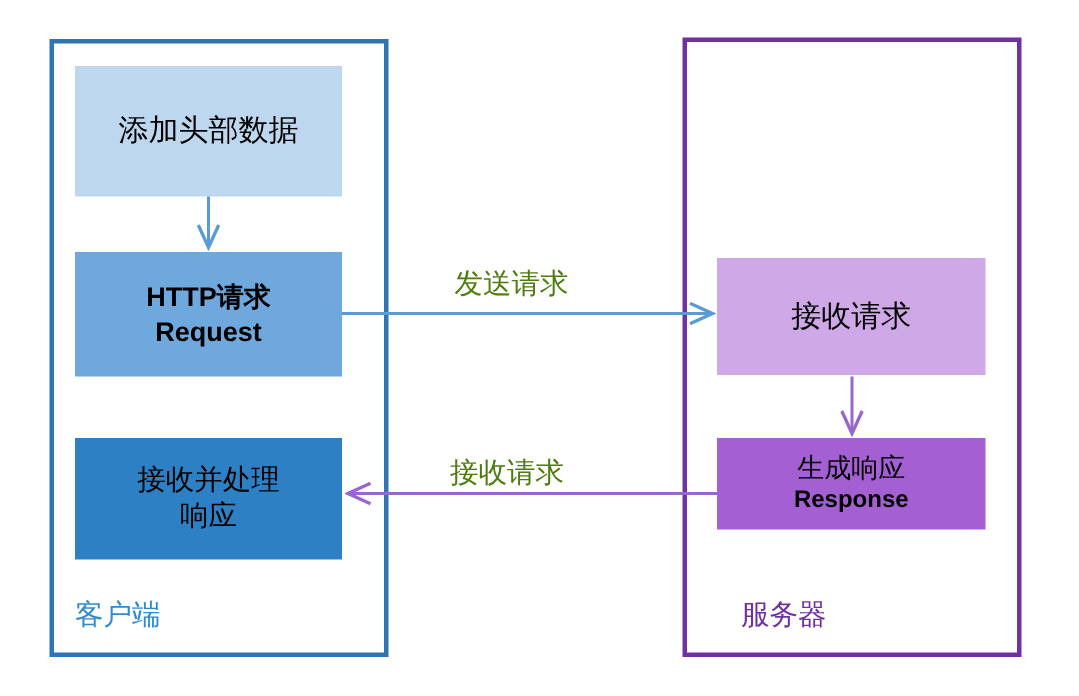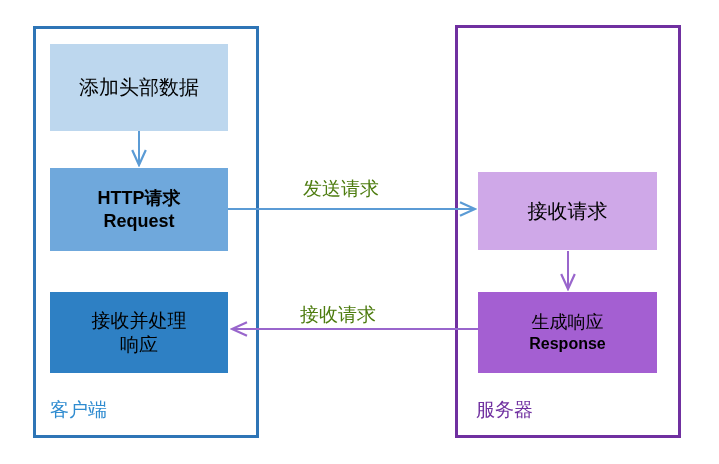--- a/index.html
+++ b/index.html
@@ -79,21 +79,21 @@
   }
   #box-receive-request {
     left: 478px; top: 172px;
     width: 179px; height: 78px;
     background: #cfa8e8;
     font-size: 20px;
     font-weight: 400;
   }
   #box-generate-response {
     left: 478px; top: 292px;
-    width: 179px; height: 81px;
+    width: 179px; height: 61px;
     background: #a45fd2;
     font-size: 18px;
     font-weight: 400;
   }
   #box-generate-response .line-2 {
     font-weight: bold;
     font-size: 16px;
   }
 
   
@@ -103,21 +103,21 @@
     font-size: 19px;
     white-space: nowrap;
   }
   #label-client {
     left: 50px;
     top: 397px;
     width: 178px;
     color: #2e8bd0;
   }
   #label-server {
-    left: 476px;
+    left: 494px;
     top: 397px;
     width: 179px;
     color: #7030a0;
   }
 
   
   #connectors {
     position: absolute;
     left: 0;
     top: 0;

